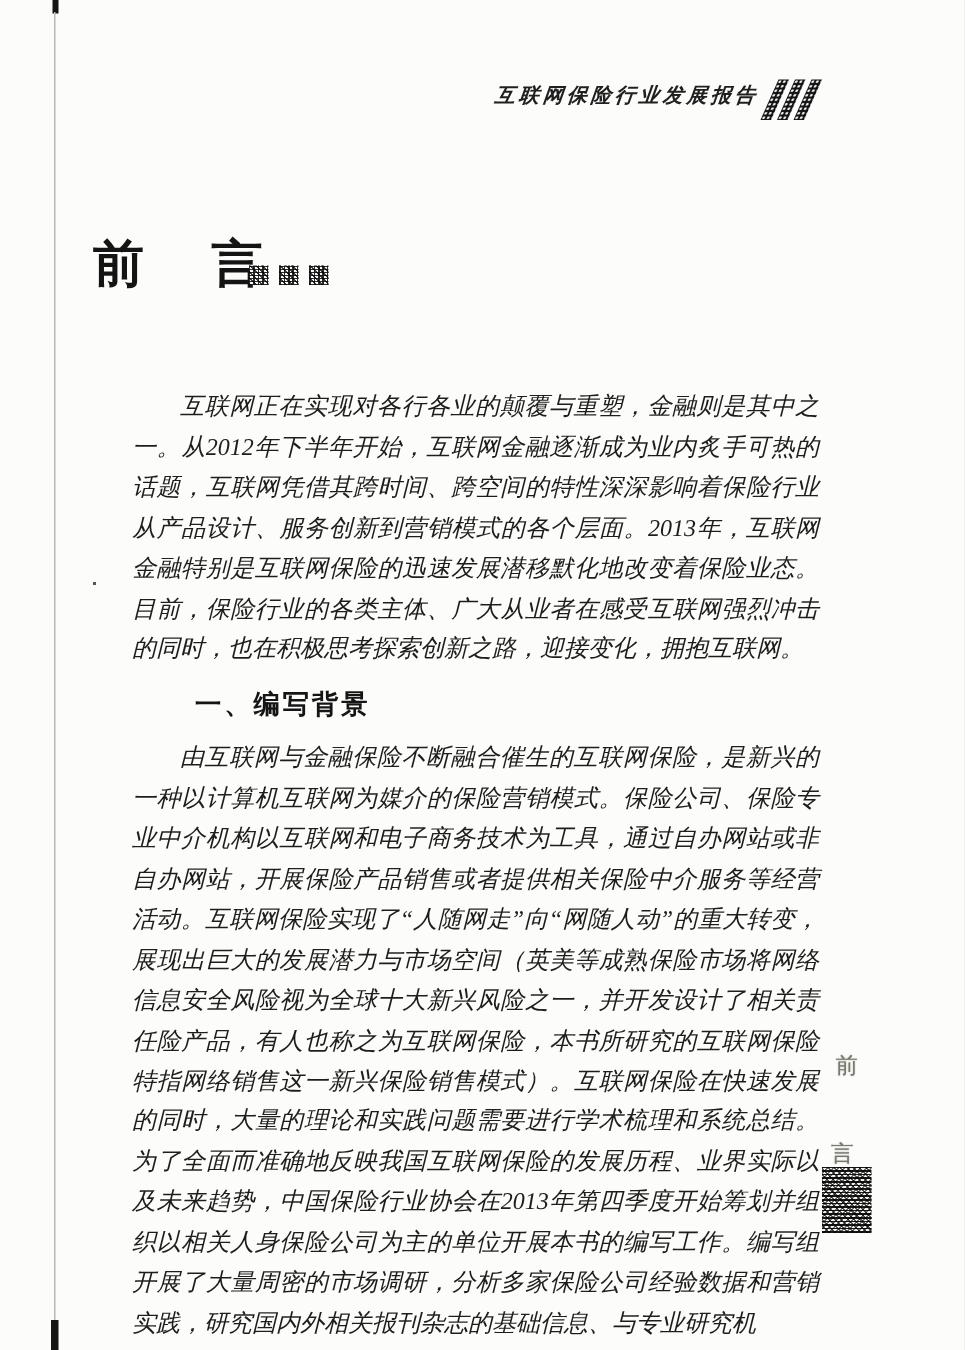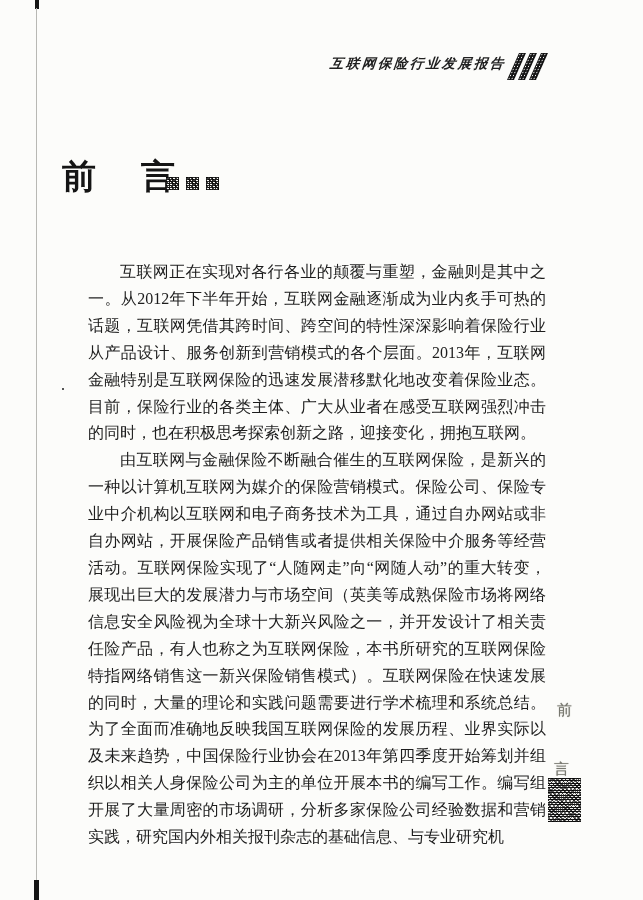--- a/index.html
+++ b/index.html
@@ -55,21 +55,21 @@
       repeating-linear-gradient(90deg, #2a2a2a 0 1px, #f6f6f4 1px 3px);
   }
 
   
   .body-block{
     position:absolute;left:88px;top:259px;width:458px;
     font-size:16px;line-height:26.9px;
     text-align:justify;text-justify:inter-ideograph;
     color:#1d1d1d;
   }
-  .body-block p{margin:0;text-indent:2em;}
+  .body-block p{margin:0;text-indent:2em;font-style:italic;}
   .sec-heading{
     font-family:"Liberation Sans","DejaVu Sans",sans-serif;
     font-weight:bold;font-size:17.5px;
     margin:9px 0 10px 0;
     padding-left:42px;
     letter-spacing:2px;
     color:#151515;
   }
 
   
@@ -112,20 +112,21 @@
     <span>言</span>
   </div>
   <div class="title-ornaments">
     <div class="dither-sm"></div>
     <div class="dither-sm"></div>
     <div class="dither-sm"></div>
   </div>
 
   <div class="body-block">
     <p>互联网正在实现对各行各业的颠覆与重塑，金融则是其中之一。从2012年下半年开始，互联网金融逐渐成为业内炙手可热的话题，互联网凭借其跨时间、跨空间的特性深深影响着保险行业从产品设计、服务创新到营销模式的各个层面。2013年，互联网金融特别是互联网保险的迅速发展潜移默化地改变着保险业态。目前，保险行业的各类主体、广大从业者在感受互联网强烈冲击的同时，也在积极思考探索创新之路，迎接变化，拥抱互联网。</p>
+    <div class="sec-heading">一、编写背景</div>
     <p>由互联网与金融保险不断融合催生的互联网保险，是新兴的一种以计算机互联网为媒介的保险营销模式。保险公司、保险专业中介机构以互联网和电子商务技术为工具，通过自办网站或非自办网站，开展保险产品销售或者提供相关保险中介服务等经营活动。互联网保险实现了“人随网走”向“网随人动”的重大转变，展现出巨大的发展潜力与市场空间（英美等成熟保险市场将网络信息安全风险视为全球十大新兴风险之一，并开发设计了相关责任险产品，有人也称之为互联网保险，本书所研究的互联网保险特指网络销售这一新兴保险销售模式）。互联网保险在快速发展的同时，大量的理论和实践问题需要进行学术梳理和系统总结。为了全面而准确地反映我国互联网保险的发展历程、业界实际以及未来趋势，中国保险行业协会在2013年第四季度开始筹划并组织以相关人身保险公司为主的单位开展本书的编写工作。编写组开展了大量周密的市场调研，分析多家保险公司经验数据和营销实践，研究国内外相关报刊杂志的基础信息、与专业研究机</p>
   </div>
 
   <div class="edge-char edge-char-1">前</div>
   <div class="edge-char edge-char-2">言</div>
   <div class="dither-lg"></div>
 
 </div>
 
 </body></html>

